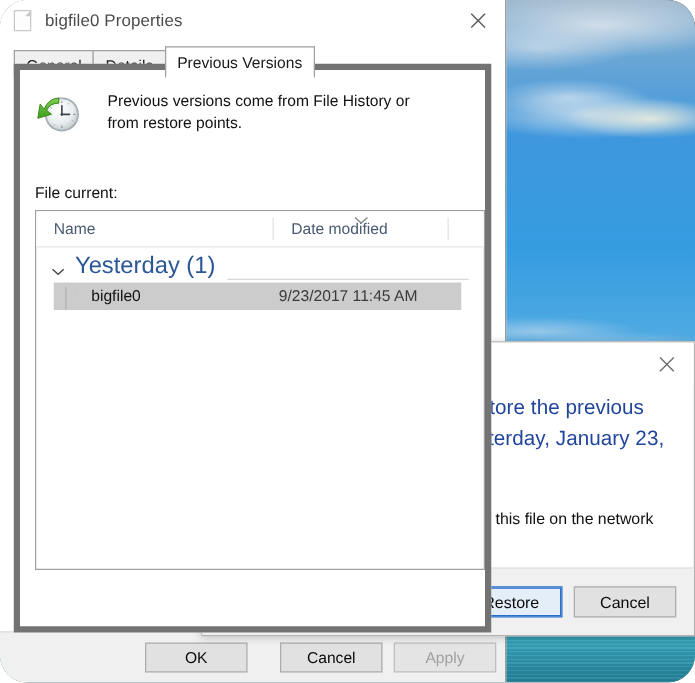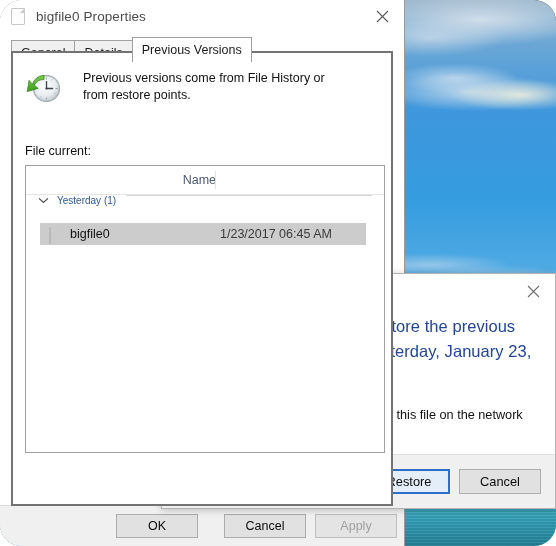--- a/index.html
+++ b/index.html
@@ -120,21 +120,21 @@
     height: 25px;
     padding-bottom: 3px;
     z-index: 3;
     border-color: #a0a0a0;
   }
   .tabpanel {
     position: absolute;
     left: 11px; right: 11px; top: 51px;
     height: 455px;
     box-sizing: border-box;
-    border: 2px solid #737373;
+    border: 5px solid #737373;
     background: #ffffff;
     z-index: 2;
   }
   
   .tab.active::after {
     content: ""; position: absolute; left: 0; right: 0; bottom: -1px;
     height: 2px; background: #ffffff;
   }
 
   .info-row { display: flex; padding: 14px 0 0 12px; }
@@ -163,35 +163,35 @@
     position: relative;
     background: #ffffff;
   }
   .col {
     position: relative;
     display: flex; align-items: center;
     font-size: 12.5px; color: #4a5a72;
     padding-left: 14px;
     box-sizing: border-box;
   }
-  .col-name { width: 190px; justify-content: flex-end; }
+  .col-name { width: 190px; }
   .col-date { width: 140px; }
   .col-sep {
     position: absolute; right: 0; top: 5px; bottom: 5px;
     width: 1px; background: #e2e2e2;
   }
   .sort-chevron {
     position: absolute; left: 50%; top: 0px; transform: translateX(-50%);
     color: #7a7a7a;
   }
   .group-row {
-    display: flex; align-items: flex-start;
+    display: flex; align-items: flex-end;
     height: 26px; padding-left: 12px;
     color: #2b5797;
-    font-size: 10px;
+    font-size: 19px;
   }
   .group-chevron { color: #4a4a4a; font-size: 10px; margin-right: 8px; }
   .group-rule {
     flex: 1; height: 1px; background: #d8d8d8; margin: 0 12px 0 10px;
   }
   .item-row {
     margin: 2px 0 0 14px;
     width: 326px; height: 22px;
     display: flex; align-items: center;
     background: #cccccc;
@@ -360,38 +360,47 @@
       </div>
 
       <div class="fileversions-label">File current:</div>
 
       <div class="listbox">
         <div class="list-header">
           <div class="col col-name">
             <span>Name</span>
             <div class="col-sep"></div>
           </div>
+          <div class="col col-date">
+            <span class="sort-chevron">
+              <svg width="13" height="7" viewBox="0 0 13 7" aria-hidden="true">
+                <polyline points="1.5,1 6.5,5.4 11.5,1" fill="none" stroke="#8a8a8a" stroke-width="1.2"></polyline>
+              </svg>
+            </span>
+            <span>Date modified</span>
+            <div class="col-sep"></div>
+          </div>
         </div>
 
         <div class="group-row">
           <span class="group-chevron">
             <svg width="11" height="7" viewBox="0 0 11 7" aria-hidden="true">
               <polyline points="1,1.4 5.5,5.4 10,1.4" fill="none" stroke="#4a4a4a" stroke-width="1.2"></polyline>
             </svg>
           </span>
           <span>Yesterday (1)</span>
           <span class="group-rule"></span>
         </div>
 
         <div class="item-row">
           <span class="item-icon">
             <span class="item-doc"></span>
           </span>
           <span class="item-name">bigfile0</span>
-          <span class="item-date">1/23/2017 06:45 AM</span>
+          <span class="item-date">9/23/2017 11:45 AM</span>
         </div>
       </div>
     </div>
 
     <div class="window-footer">
       <div class="win-btn" style="left:116px;text-align:center;">
         <span>OK</span>
       </div>
       <div class="win-btn" style="left:224px;">
         <span>Cancel</span>

